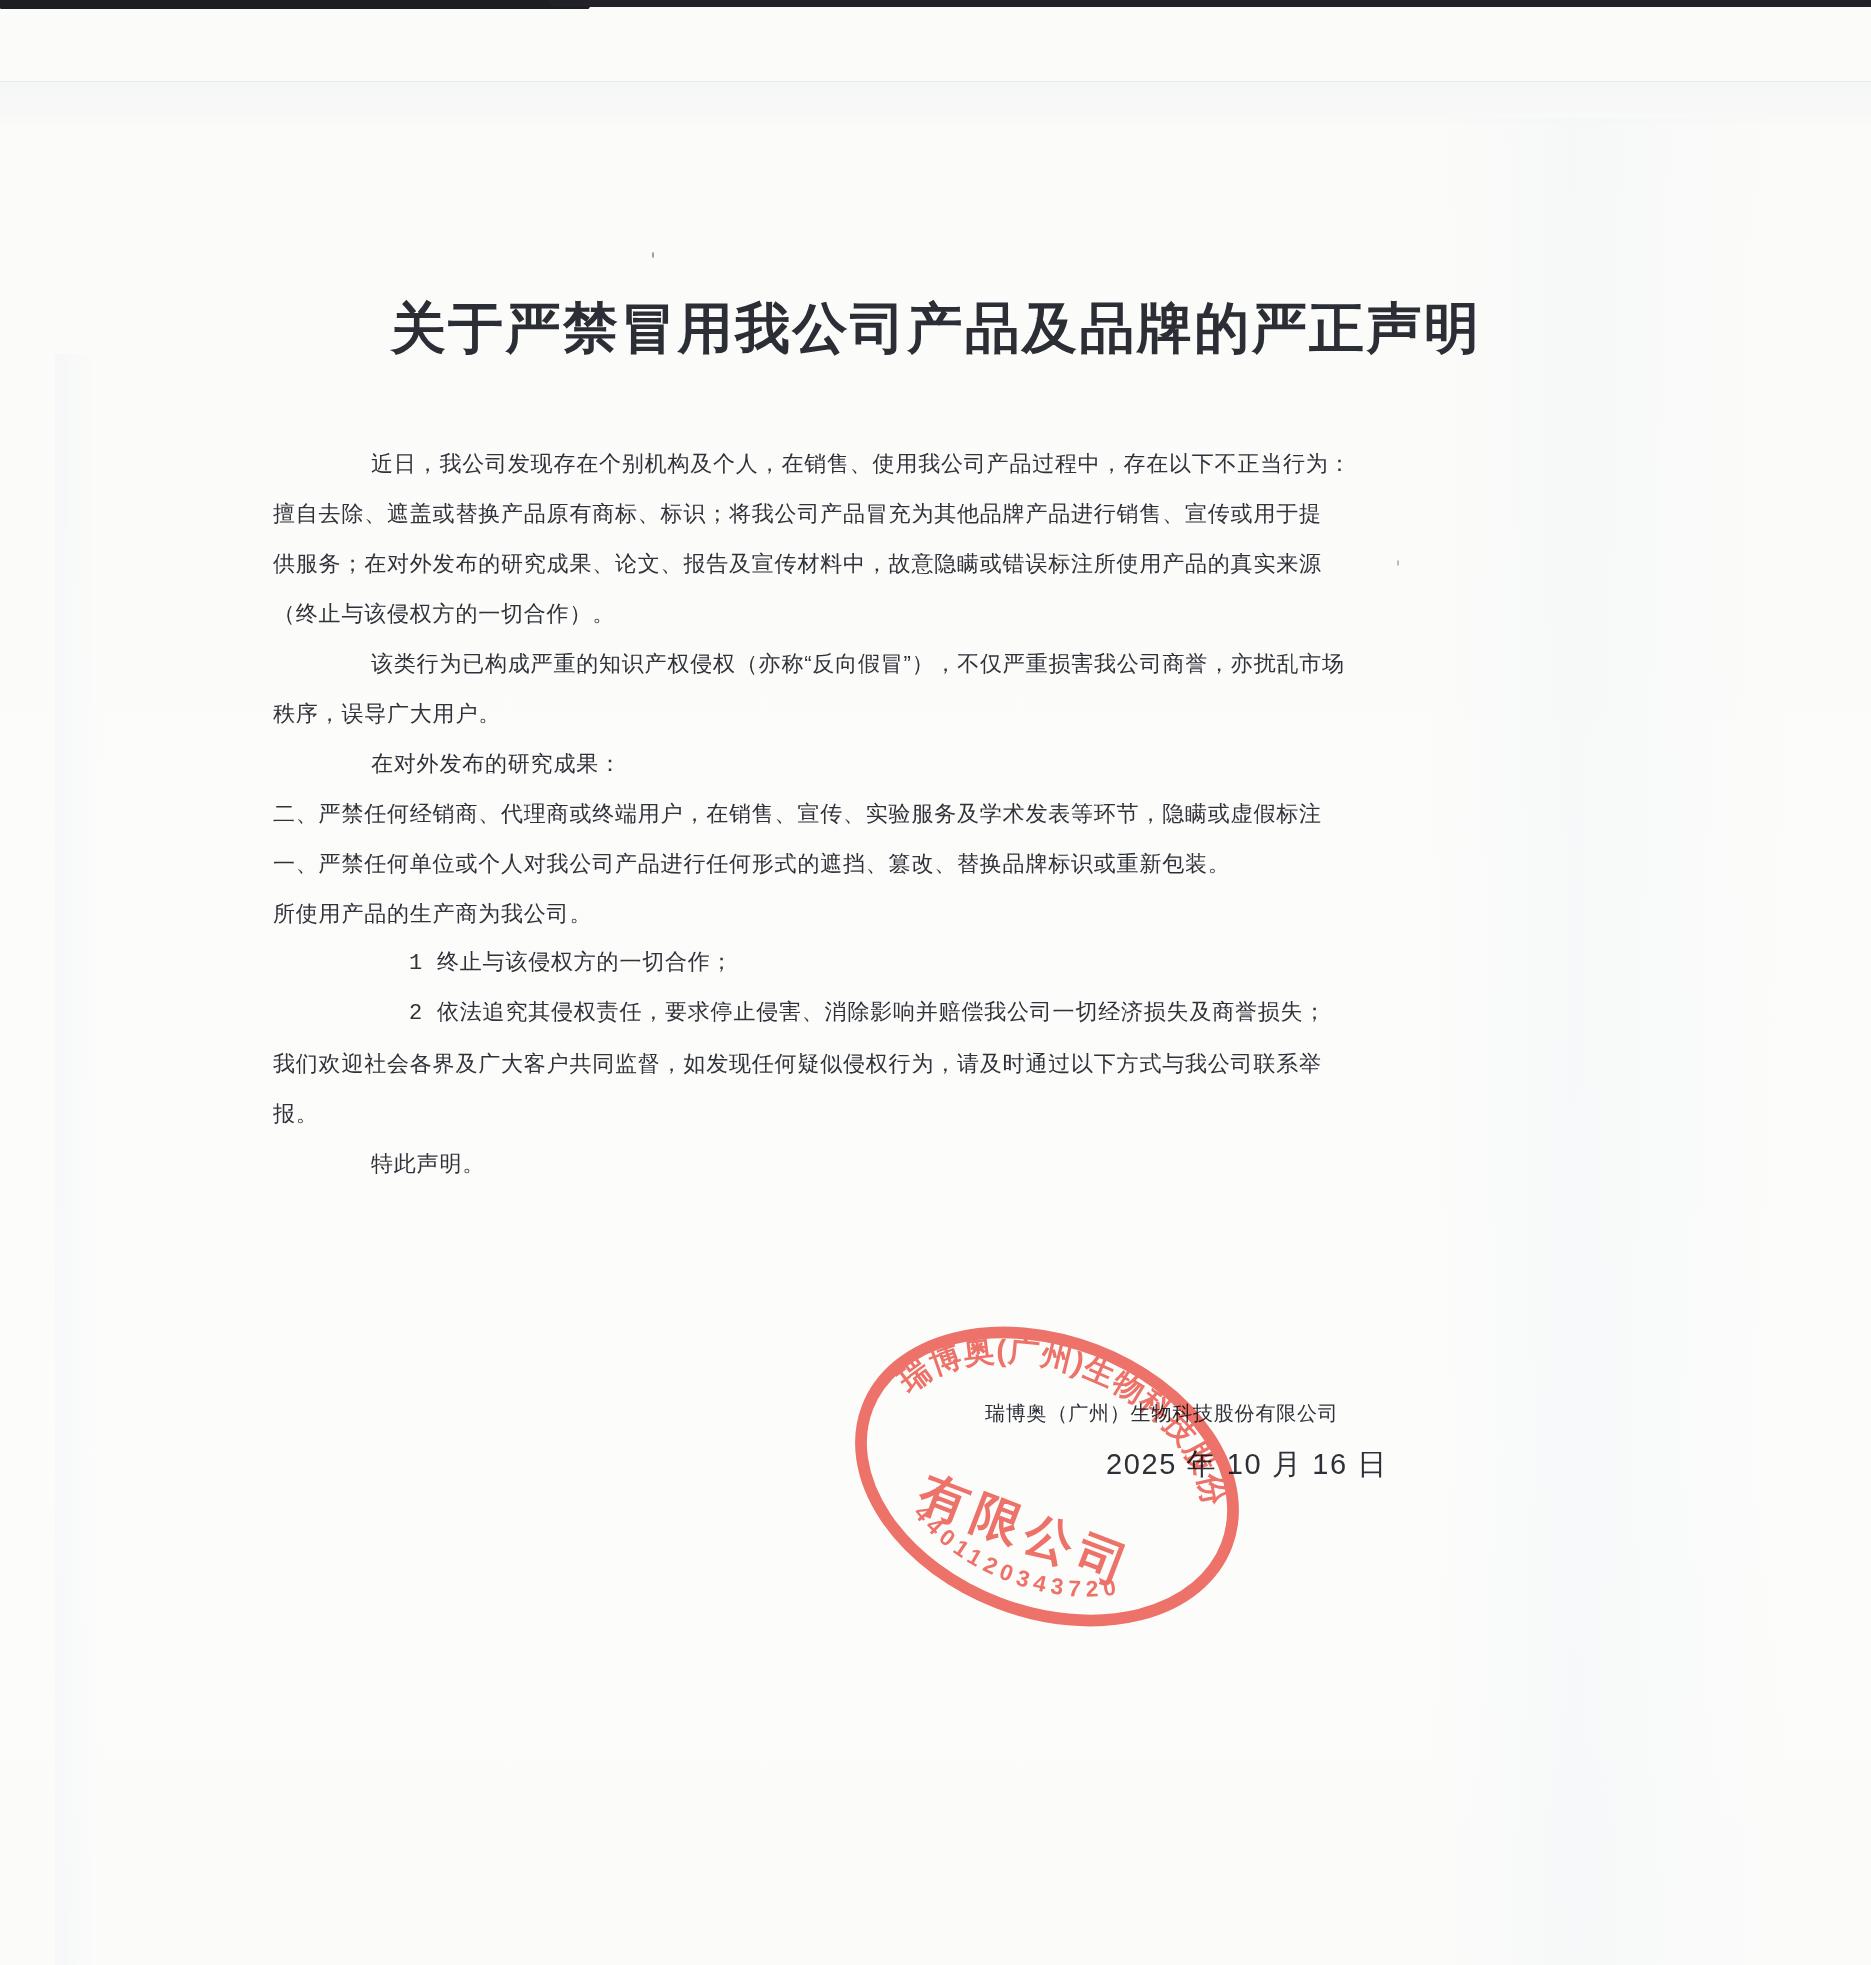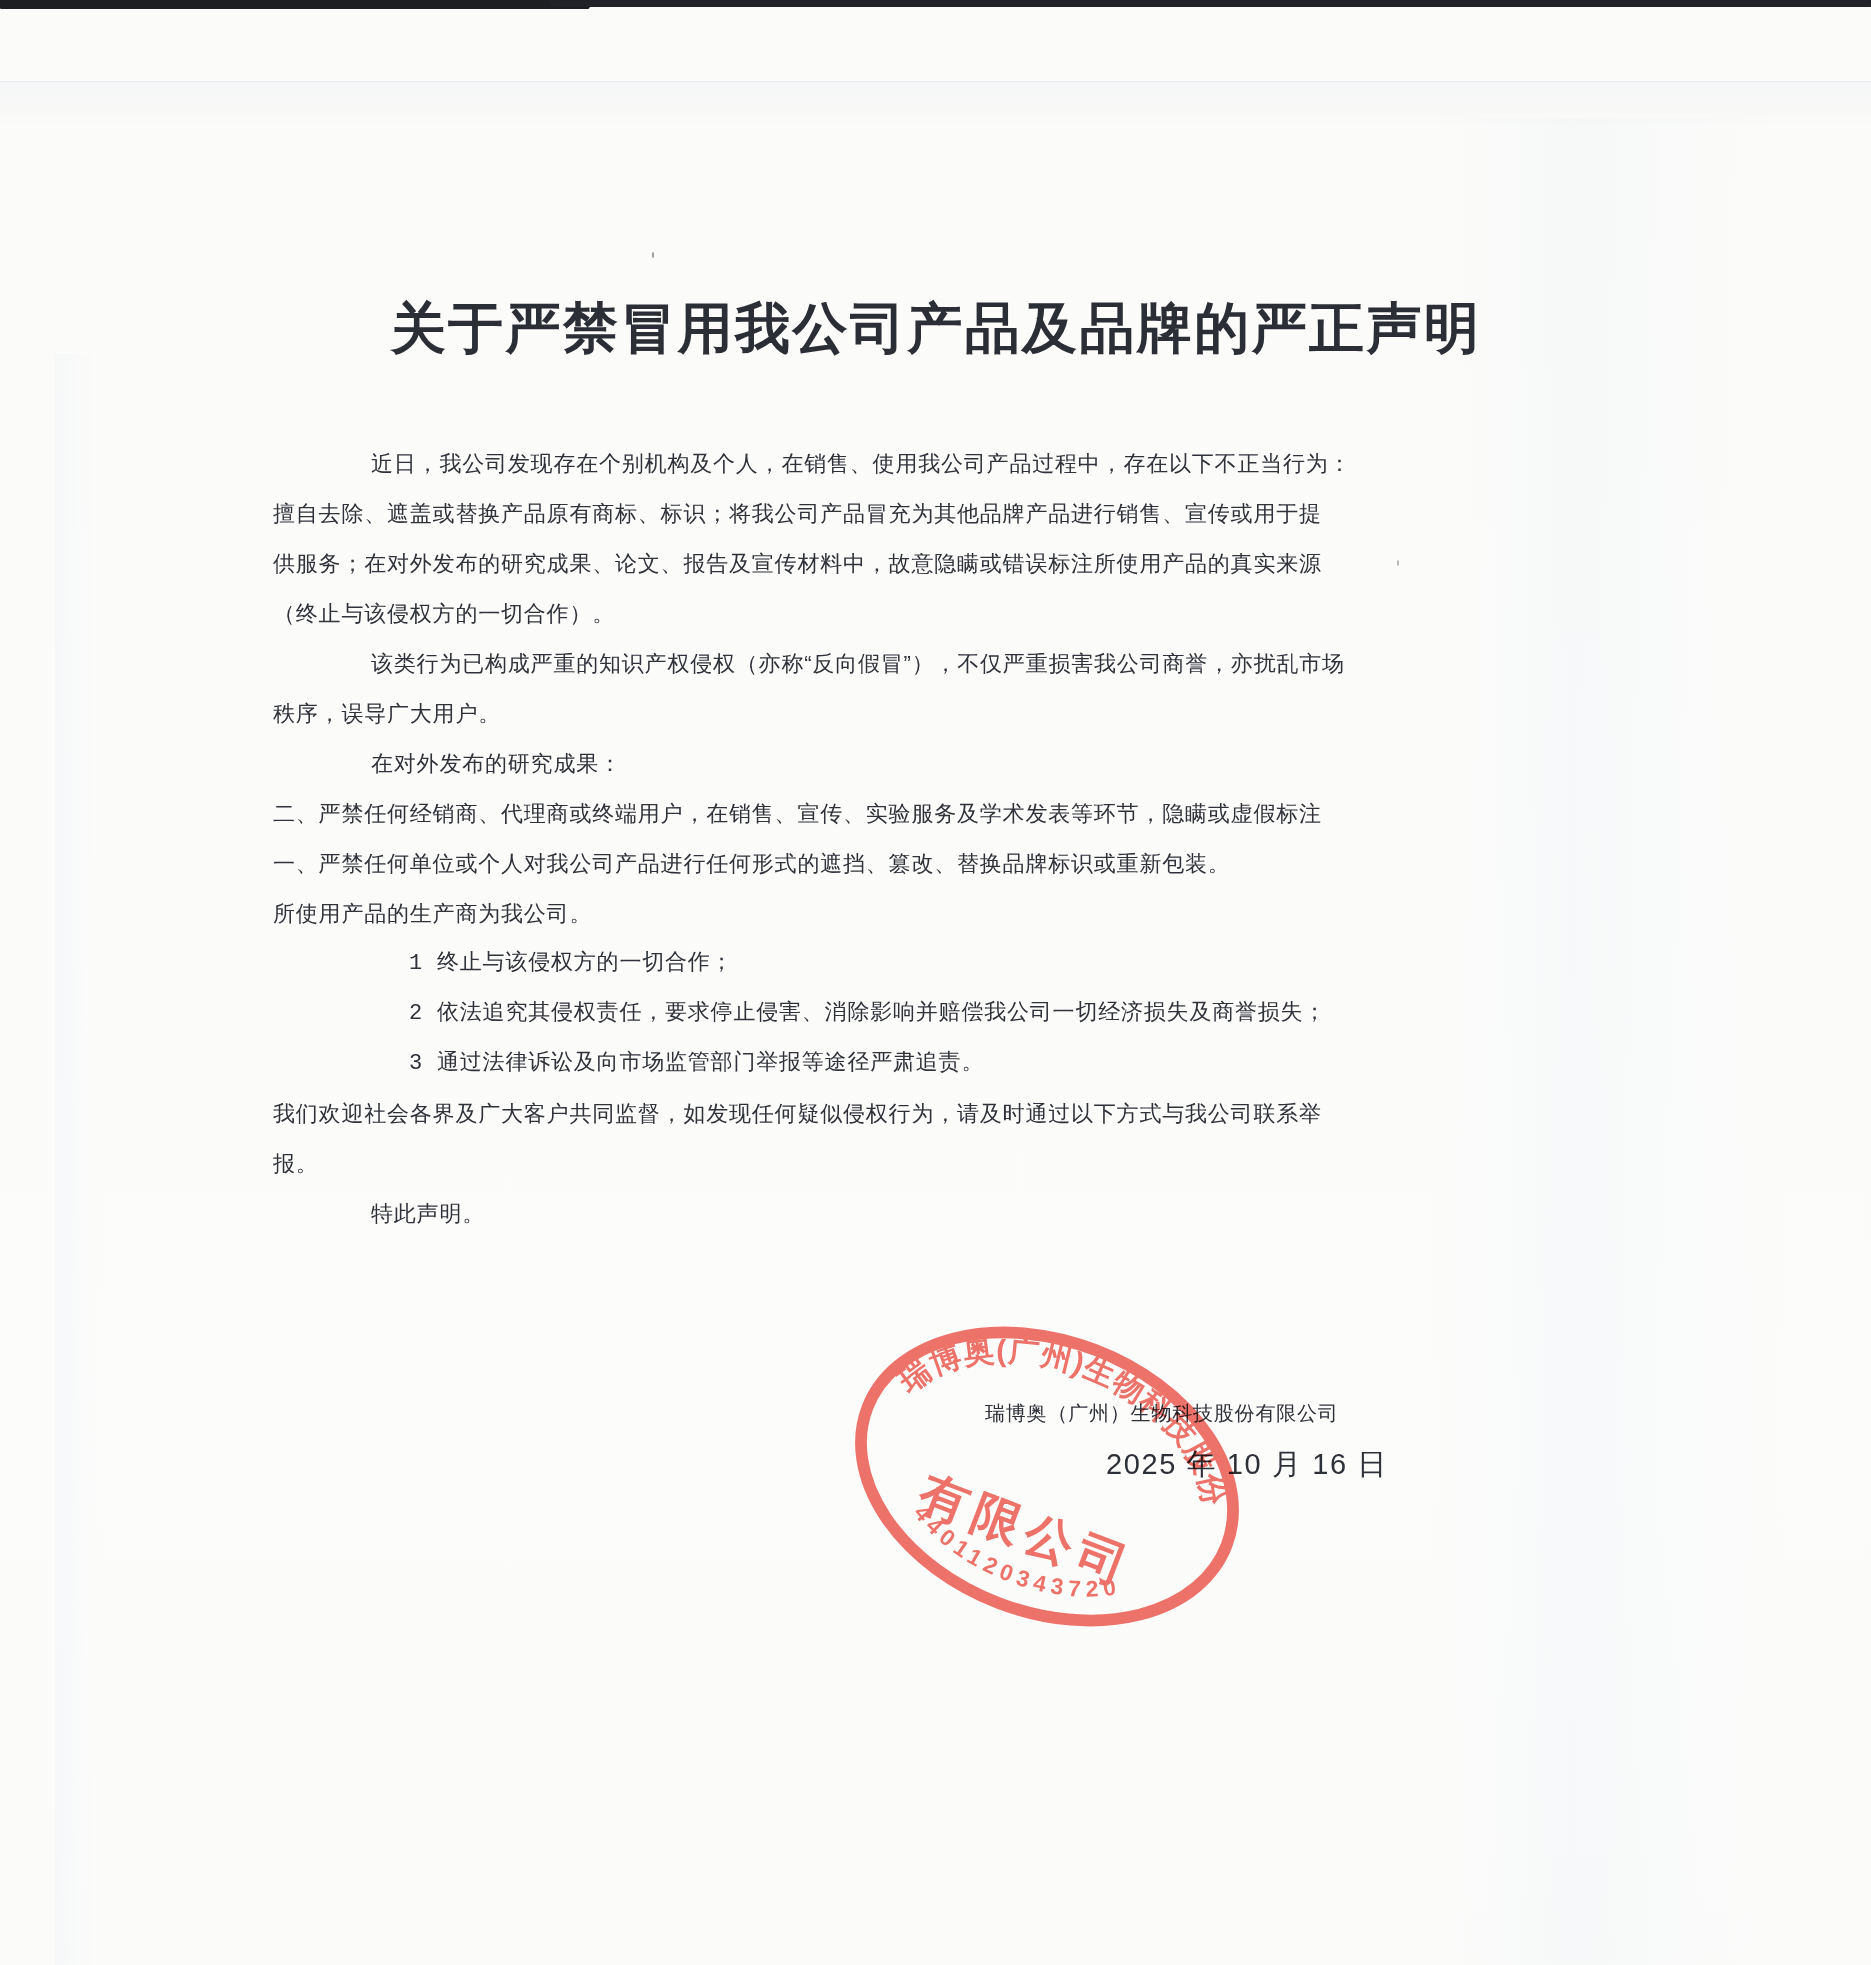--- a/index.html
+++ b/index.html
@@ -100,21 +100,20 @@
 
       <div class="line">一、严禁任何单位或个人对我公司产品进行任何形式的遮挡、篡改、替换品牌标识或重新包装。</div>
 
       <div class="line">所使用产品的生产商为我公司。</div>
 
 
       <div class="line indent-sub">1  终止与该侵权方的一切合作；</div>
 
       <div class="line indent-sub">2  依法追究其侵权责任，要求停止侵害、消除影响并赔偿我公司一切经济损失及商誉损失；</div>
 
-      <div class="line indent-sub">3  通过法律诉讼及向市场监管部门举报等途径严肃追责。</div>
 
       <div class="line">我们欢迎社会各界及广大客户共同监督，如发现任何疑似侵权行为，请及时通过以下方式与我公司联系举</div>
 
       <div class="line">报。</div>
 
       <div class="line indent-first">特此声明。</div>
     </div>
 
   <div class="sig-company">瑞博奥（广州）生物科技股份有限公司</div>
   <div class="sig-date">2025 年 10 月 16 日</div>

